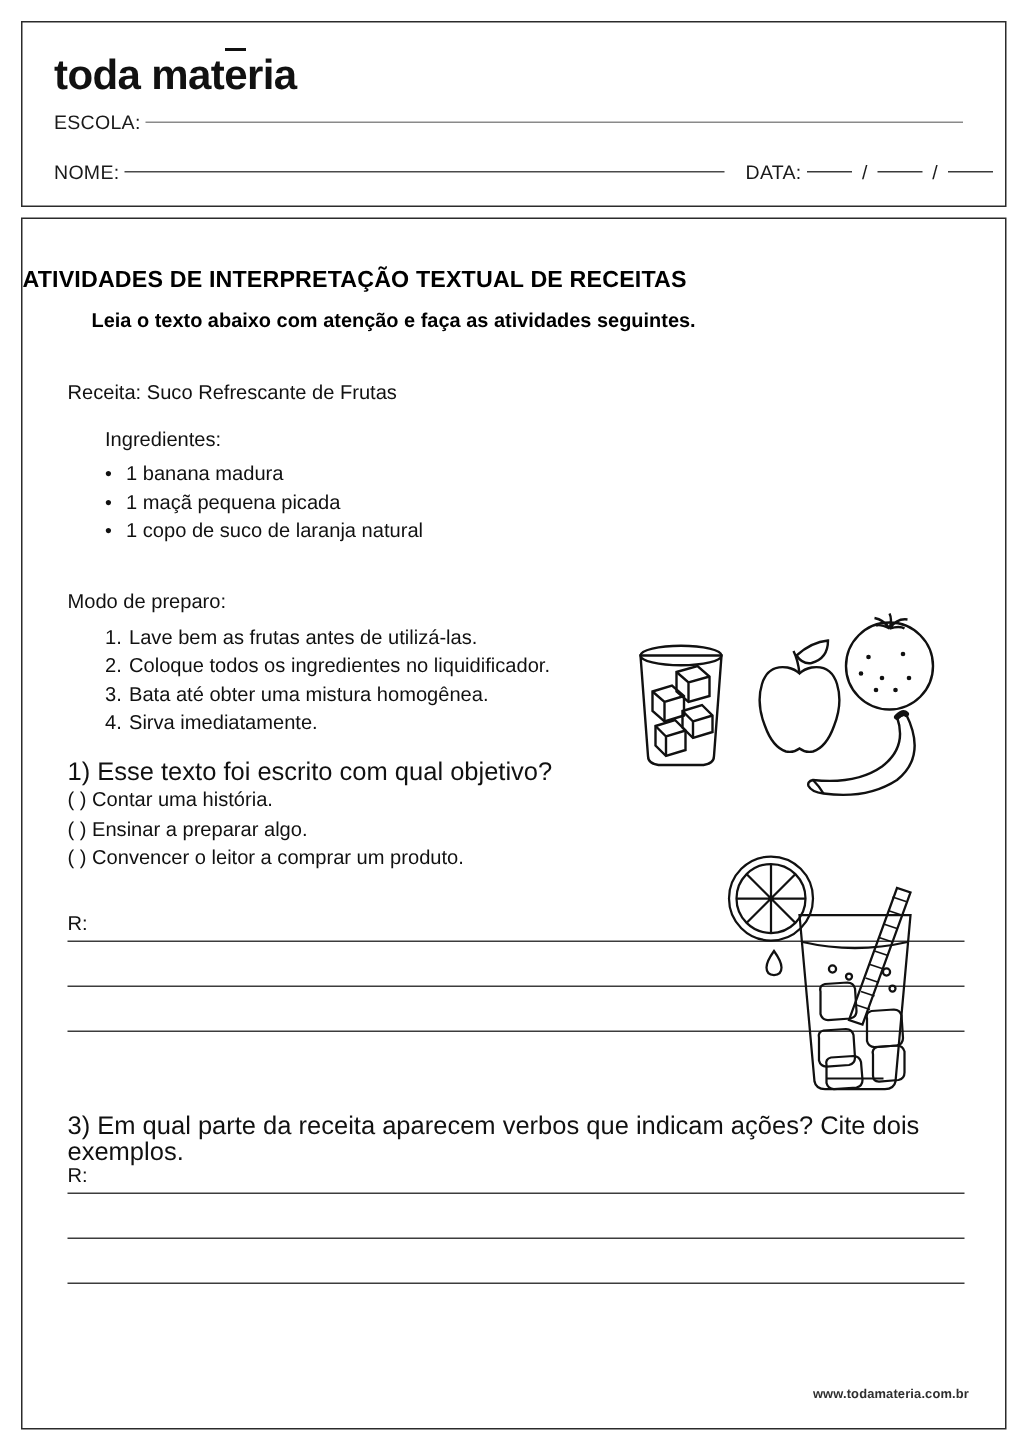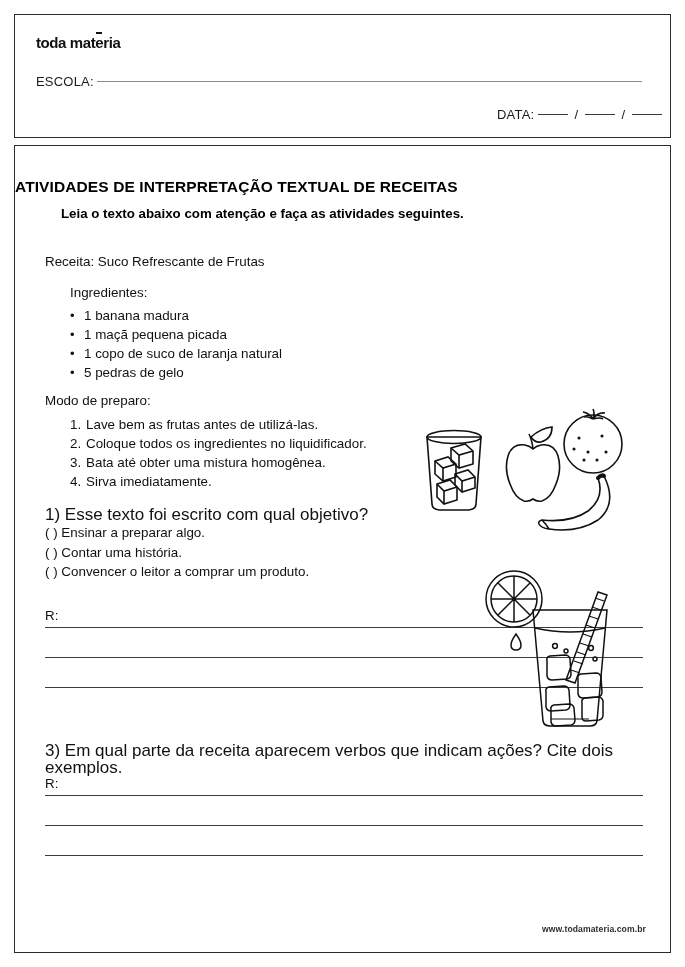--- a/index.html
+++ b/index.html
@@ -31,21 +31,21 @@
     width: 657px;
     height: 124px;
     border: 1px solid #2b2b2b;
     box-sizing: border-box;
     background: #fff;
   }
   .logo {
     position: absolute;
     left: 21px;
     top: 19px;
-    font-size: 15px;
+    font-size: 28px;
     font-weight: bold;
     letter-spacing: -0.4px;
     color: #111;
     white-space: nowrap;
   }
   .logo .macron {
     position: relative;
     display: inline-block;
   }
   .logo .macron::after {
@@ -251,20 +251,24 @@
 
   <div class="header-box">
 
     <div class="logo"><span>toda mat</span><span class="macron">e</span><span>ria</span></div>
 
     <div class="field-row" id="escola-row">
       <span class="field-label">ESCOLA:</span>
       <span class="rule" style="width:545px"></span>
     </div>
 
+    <div class="field-row" id="nome-row">
+      <span class="field-label">NOME:</span>
+      <span class="rule rule-dark" style="width:400px"></span>
+    </div>
 
     <div class="field-row" id="data-row">
       <span class="field-label">DATA:</span>
       <span class="date-blank"></span>
       <span class="date-slash">/</span>
       <span class="date-blank"></span>
       <span class="date-slash">/</span>
       <span class="date-blank"></span>
     </div>
   </div>
@@ -274,36 +278,35 @@
     <div class="worksheet-title">ATIVIDADES DE INTERPRETAÇÃO TEXTUAL DE RECEITAS</div>
     <div class="instruction">Leia o texto abaixo com atenção e faça as atividades seguintes.</div>
 
     <div class="recipe-title">Receita: Suco Refrescante de Frutas</div>
     <div class="ingredients-head">Ingredientes:</div>
 
     <ul class="ing-list">
       <li>1 banana madura</li>
       <li>1 maçã pequena picada</li>
       <li>1 copo de suco de laranja natural</li>
-      <li>5 pedras de gelo</li>
     </ul>
 
     <div class="prep-head">Modo de preparo:</div>
 
     <ol class="prep-list">
       <li>Lave bem as frutas antes de utilizá-las.</li>
       <li>Coloque todos os ingredientes no liquidificador.</li>
       <li>Bata até obter uma mistura homogênea.</li>
       <li>Sirva imediatamente.</li>
     </ol>
 
     <div class="q-block" id="q1">
       <div class="q-text">1) Esse texto foi escrito com qual objetivo?</div>
+      <div class="opt"><span>(   ) Contar uma história.</span></div>
       <div class="opt"><span>(   ) Ensinar a preparar algo.</span></div>
-      <div class="opt"><span>(   ) Contar uma história.</span></div>
       <div class="opt"><span>(   ) Convencer o leitor a comprar um produto.</span></div>
     </div>
 
     <div class="q-block" id="q2">
       <div class="answer-label">R:</div>
       <div class="answer-lines">
         <div class="ans-line first"></div>
         <div class="ans-line spaced"></div>
         <div class="ans-line spaced"></div>
       </div>

